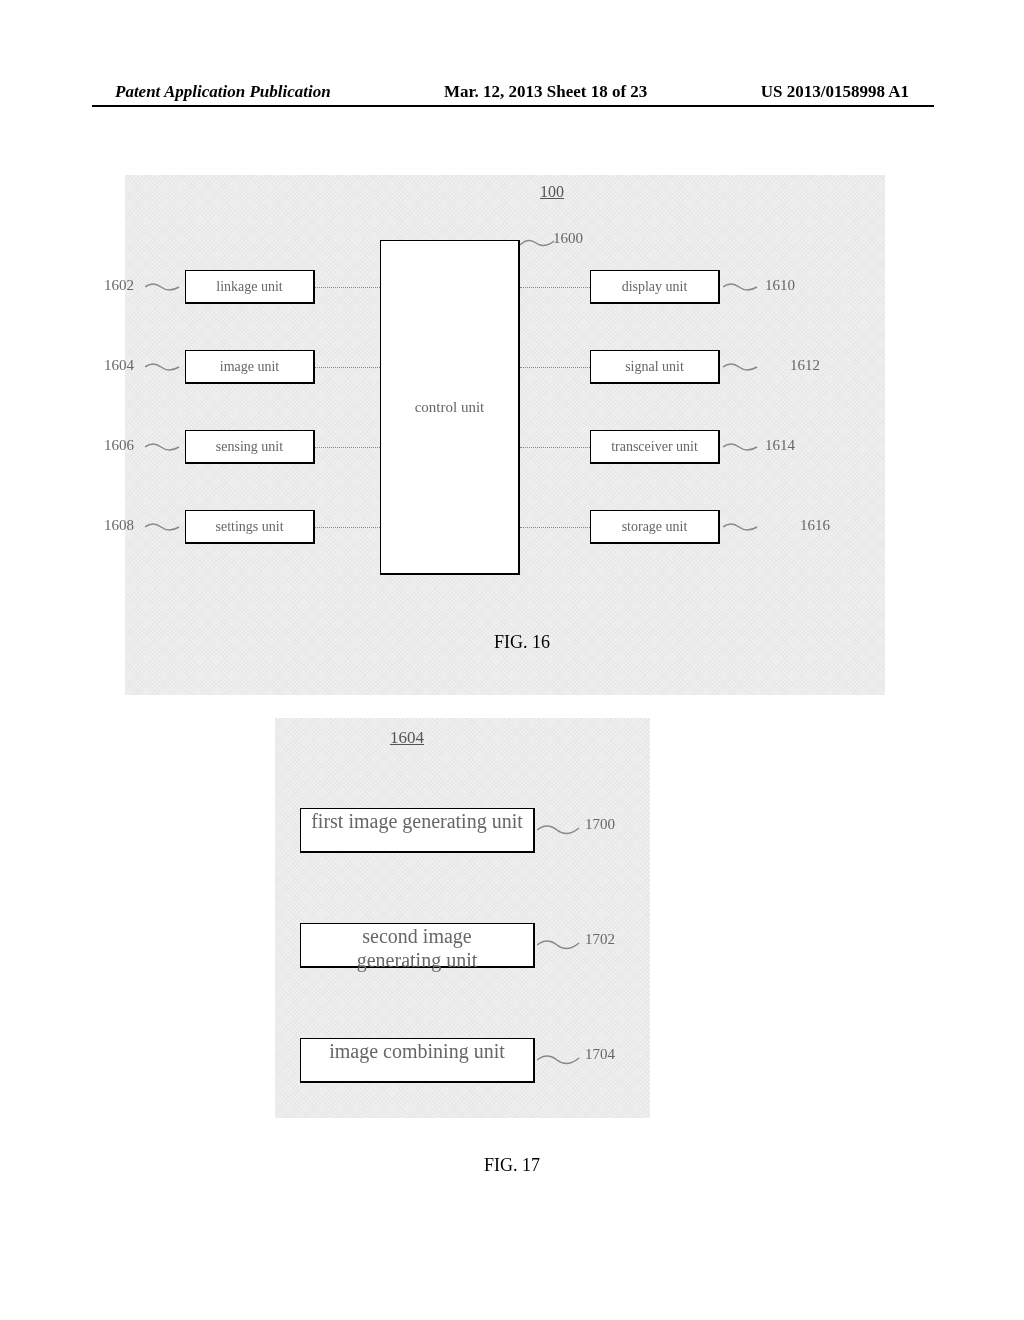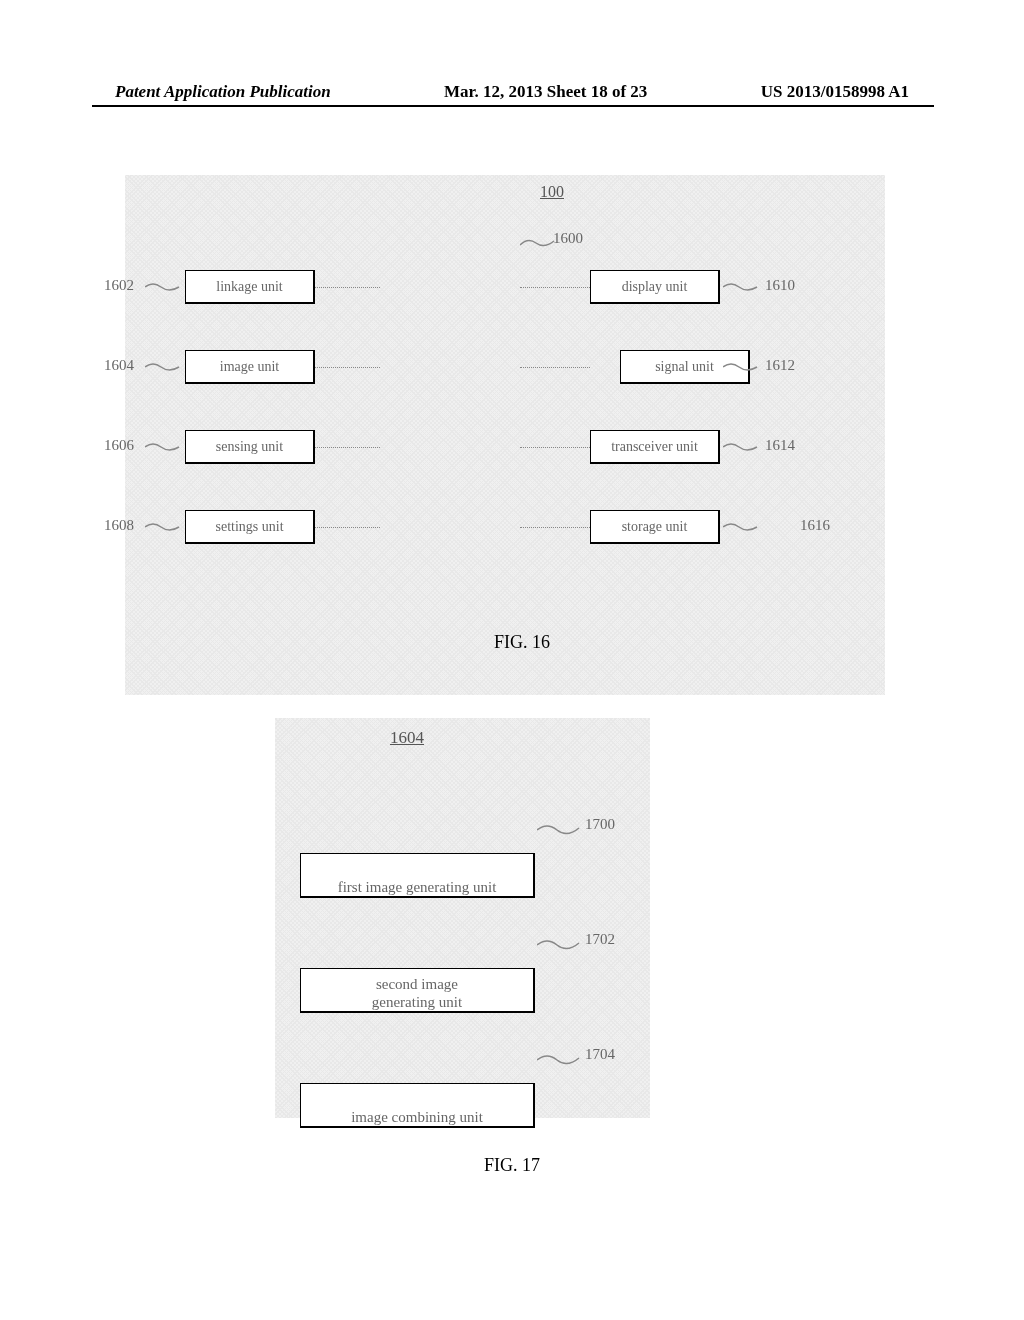--- a/index.html
+++ b/index.html
@@ -169,46 +169,48 @@
     
     .block-wide {
       position: absolute;
       width: 235px;
       height: 45px;
       border: 1px solid #000;
       border-right-width: 2px;
       border-bottom-width: 2px;
       background: #fff;
       display: flex;
-      align-items: flex-end;
+      align-items: flex-start;
       justify-content: center;
-      font-size: 15px;
+      font-size: 20px;
       color: #666;
       text-align: center;
       line-height: 1.2;
-      margin-top: 45px;
     }
     
     .squiggle {
       position: absolute;
     }
   </style>
 </head>
 <body>
 
 <div class="header">
   <span class="header-left">Patent Application Publication</span>
   <span class="header-center">Mar. 12, 2013  Sheet 18 of 23</span>
   <span class="header-right">US 2013/0158998 A1</span>
 </div>
 <div class="header-divider"></div>
 
 <div class="fig16-container hatched-bg">
   <div class="fig16-ref100">100</div>
 
+  <div class="control-unit">
+    <span>control unit</span>
+  </div>
 
   <div class="squiggle" style="top:58px; left:395px;">
     <svg width="40" height="20">
         <path d="M0,12 Q8,4 16,10 Q24,16 34,8" stroke="#888" stroke-width="1.5" fill="none"></path>
       </svg>
   </div>
   <div class="ref-num" style="top:55px; left:428px;">1600</div>
 
   <div class="block" style="top:95px; left:60px;">
     <span>linkage unit</span>
@@ -258,30 +260,30 @@
     <span>display unit</span>
   </div>
   <div class="hconn" style="top:112px; left:395px; width:70px;"></div>
   <div class="squiggle" style="top:102px; left:598px;">
     <svg width="40" height="20">
         <path d="M0,10 Q8,4 16,10 Q24,16 34,10" stroke="#888" stroke-width="1.5" fill="none"></path>
       </svg>
   </div>
   <div class="ref-num" style="top:102px; left:640px;">1610</div>
 
-  <div class="block" style="top:175px; left:465px;margin-left:30px;">
+  <div class="block" style="top:175px; left:465px;">
     <span>signal unit</span>
   </div>
   <div class="hconn" style="top:192px; left:395px; width:70px;"></div>
   <div class="squiggle" style="top:182px; left:598px;">
     <svg width="40" height="20">
         <path d="M0,10 Q8,4 16,10 Q24,16 34,10" stroke="#888" stroke-width="1.5" fill="none"></path>
       </svg>
   </div>
-  <div class="ref-num" style="top:182px; left:640px;">1612</div>
+  <div class="ref-num" style="top:182px; left:665px;">1612</div>
 
   <div class="block" style="top:255px; left:465px;">
     <span>transceiver unit</span>
   </div>
   <div class="hconn" style="top:272px; left:395px; width:70px;"></div>
   <div class="squiggle" style="top:262px; left:598px;">
     <svg width="40" height="20">
         <path d="M0,10 Q8,4 16,10 Q24,16 34,10" stroke="#888" stroke-width="1.5" fill="none"></path>
       </svg>
   </div>

